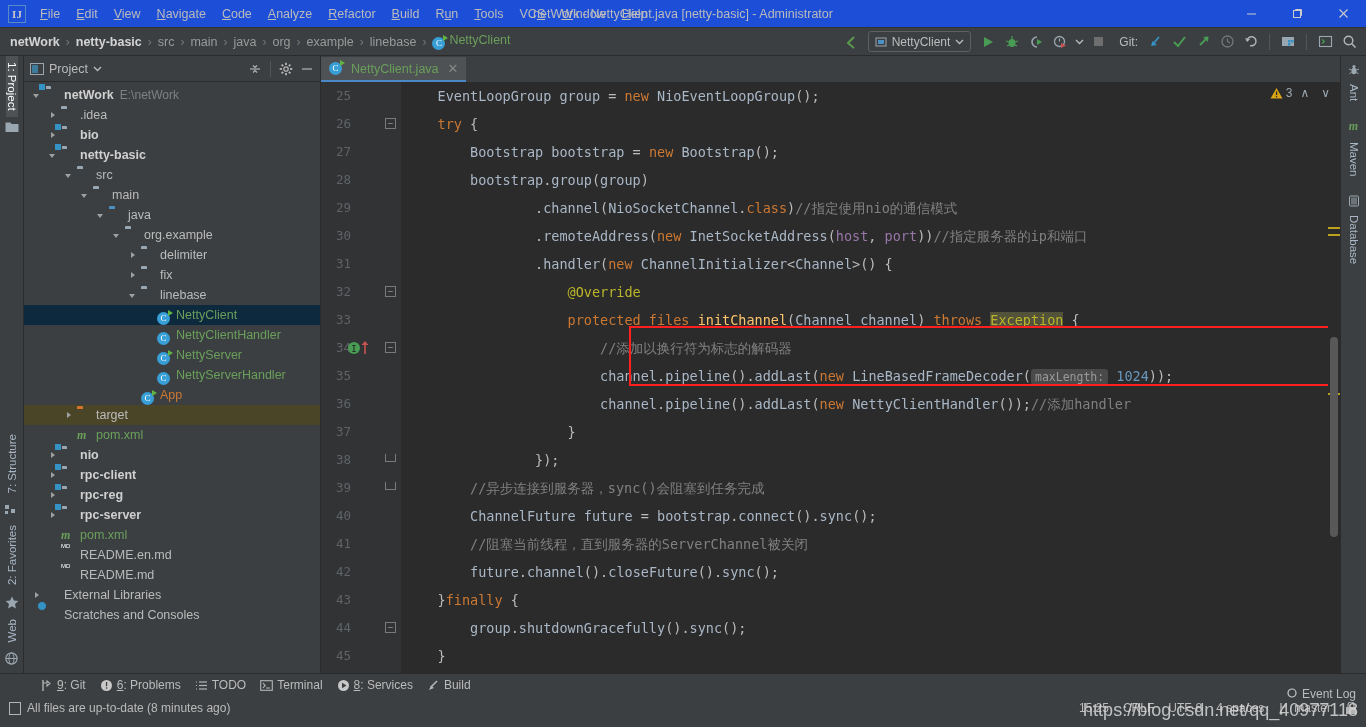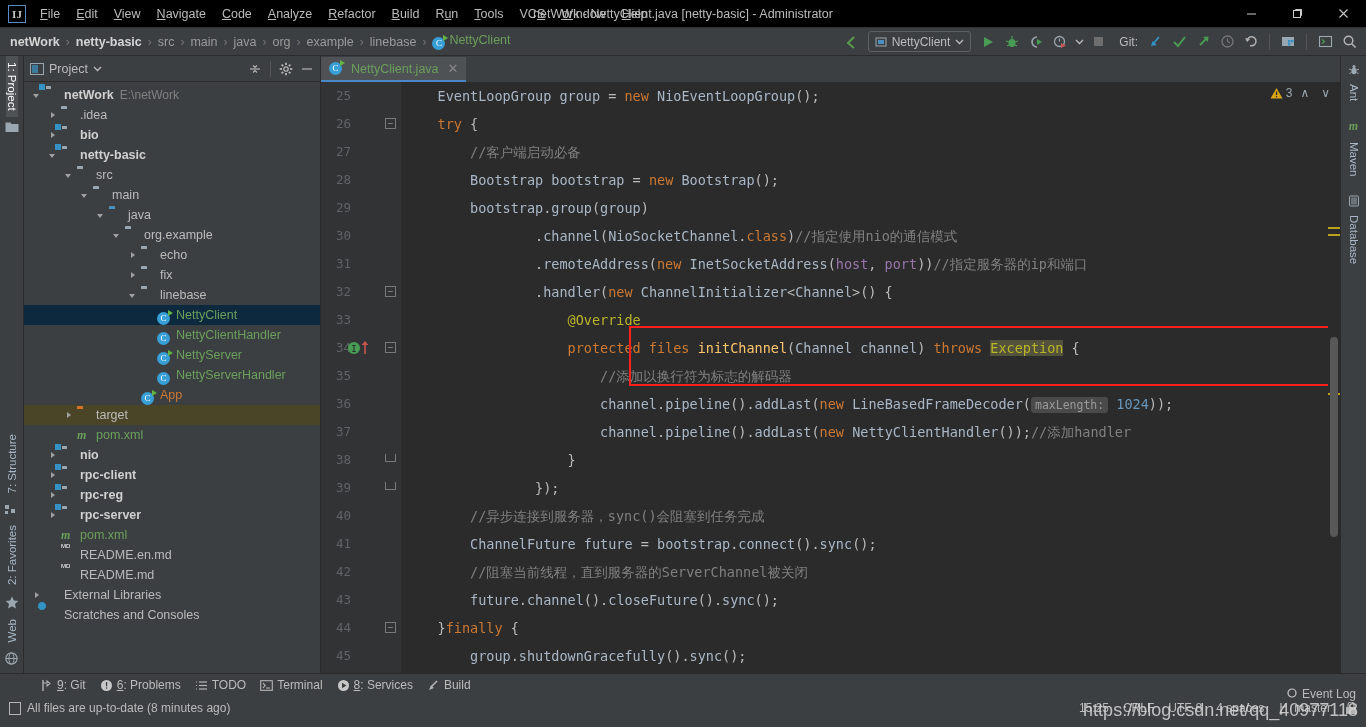--- a/index.html
+++ b/index.html
@@ -7,21 +7,21 @@
     width:1366px; height:727px;
     background:#3c3f41;
     font-family:"Liberation Sans", sans-serif;
     color:#bbbbbb;
     overflow:hidden;
   }
   #app { position:relative; width:1366px; height:727px; }
 
   
   .titlebar {
-    height:28px; background:#000000; display:flex; align-items:center;
+    height:28px; background:#1d4ed8; display:flex; align-items:center;
     border-bottom:1px solid #323232; position:relative;
   }
   .ij-logo {
     width:18px; height:18px; margin-left:8px; margin-right:6px;
     border:1px solid #5a8ac4; color:#c8c8c8; font-size:11px;
     font-weight:bold; display:flex; align-items:center; justify-content:center;
     font-family:"Liberation Serif", serif;
   }
   .menubar { display:flex; align-items:center; gap:0px; }
   .menu-item {
@@ -572,21 +572,21 @@
           <div class="row">
             <span style="width:88px;flex:none"></span>
             <span class="arrow d"></span>
             <span class="ic"><span class="fold pkg"></span></span>
             <span class="lbl">org.example</span>
           </div>
           <div class="row">
             <span style="width:104px;flex:none"></span>
             <span class="arrow r"></span>
             <span class="ic"><span class="fold pkg"></span></span>
-            <span class="lbl">echo</span>
+            <span class="lbl">delimiter</span>
           </div>
           <div class="row">
             <span style="width:104px;flex:none"></span>
             <span class="arrow r"></span>
             <span class="ic"><span class="fold pkg"></span></span>
             <span class="lbl">fix</span>
           </div>
           <div class="row">
             <span style="width:104px;flex:none"></span>
             <span class="arrow d"></span>
@@ -727,21 +727,20 @@
             <div class="gln">41</div>
             <div class="gln">42</div>
             <div class="gln">43</div>
             <div class="gln">44<span class="fold-m">−</span></div>
             <div class="gln">45</div>
             <div class="gln">46</div>
           </div>
         <div class="code" id="code">
             <div class="cline">    <span class="pl">EventLoopGroup</span> <span class="pl">group</span> = <span class="kw">new</span> <span class="pl">NioEventLoopGroup</span>();</div>
             <div class="cline">    <span class="kw">try</span> {</div>
-            <div class="cline">        <span class="cm">//客户端启动必备</span></div>
             <div class="cline">        <span class="pl">Bootstrap</span> <span class="pl">bootstrap</span> = <span class="kw">new</span> <span class="pl">Bootstrap</span>();</div>
             <div class="cline">        <span class="pl">bootstrap</span>.<span class="pl">group</span>(<span class="pl">group</span>)</div>
             <div class="cline">                .<span class="pl">channel</span>(<span class="pl">NioSocketChannel</span>.<span class="kw">class</span>)<span class="cm">//指定使用nio的通信模式</span></div>
             <div class="cline">                .<span class="pl">remoteAddress</span>(<span class="kw">new</span> <span class="pl">InetSocketAddress</span>(<span class="fld">host</span>, <span class="fld">port</span>))<span class="cm">//指定服务器的ip和端口</span></div>
             <div class="cline">                .<span class="pl">handler</span>(<span class="kw">new</span> <span class="pl">ChannelInitializer</span>&lt;<span class="pl">Channel</span>&gt;() {</div>
             <div class="cline">                    <span class="an">@Override</span></div>
             <div class="cline">                    <span class="kw">protected</span> <span class="kw">files</span> <span class="fn">initChannel</span>(<span class="pl">Channel</span> <span class="pl">channel</span>) <span class="kw">throws</span> <span class="exc">Exception</span> {</div>
             <div class="cline">                        <span class="cm">//添加以换行符为标志的解码器</span></div>
             <div class="cline">                        <span class="pl">channel</span>.<span class="pl">pipeline</span>().<span class="pl">addLast</span>(<span class="kw">new</span> <span class="pl">LineBasedFrameDecoder</span>(<span class="hint">maxLength:</span> <span class="num">1024</span>));</div>
             <div class="cline">                        <span class="pl">channel</span>.<span class="pl">pipeline</span>().<span class="pl">addLast</span>(<span class="kw">new</span> <span class="pl">NettyClientHandler</span>());<span class="cm">//添加handler</span></div>

